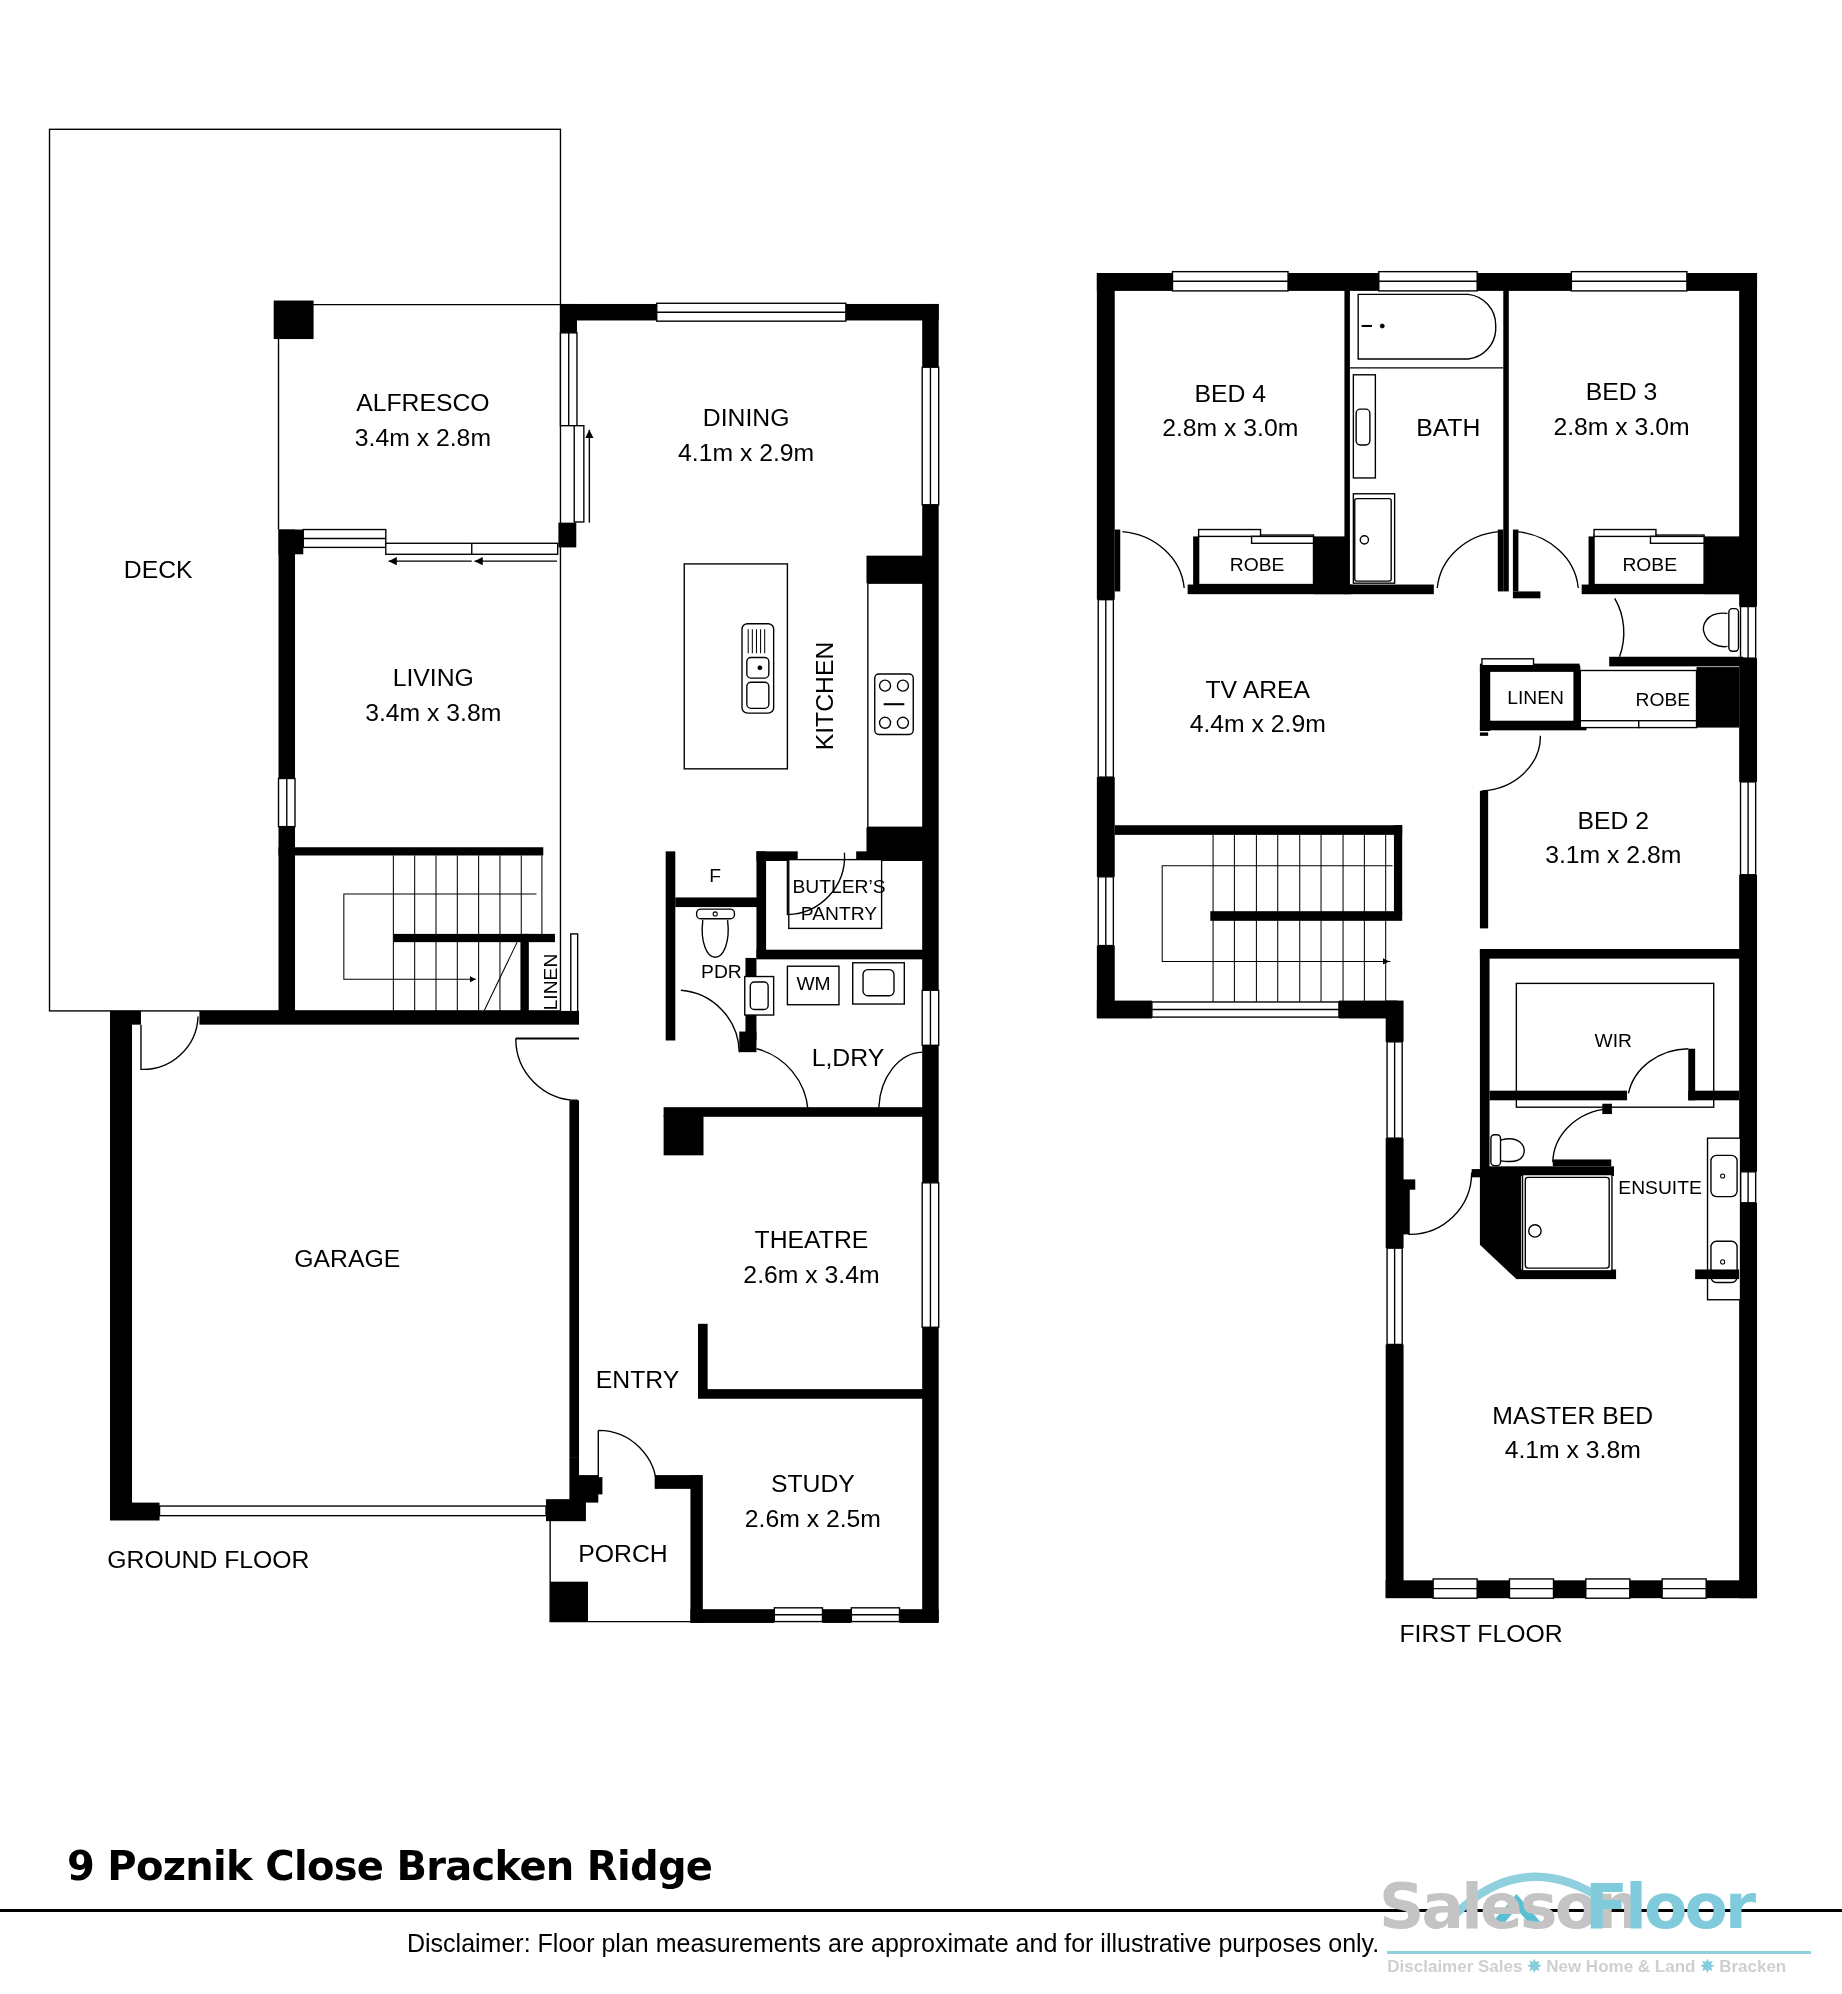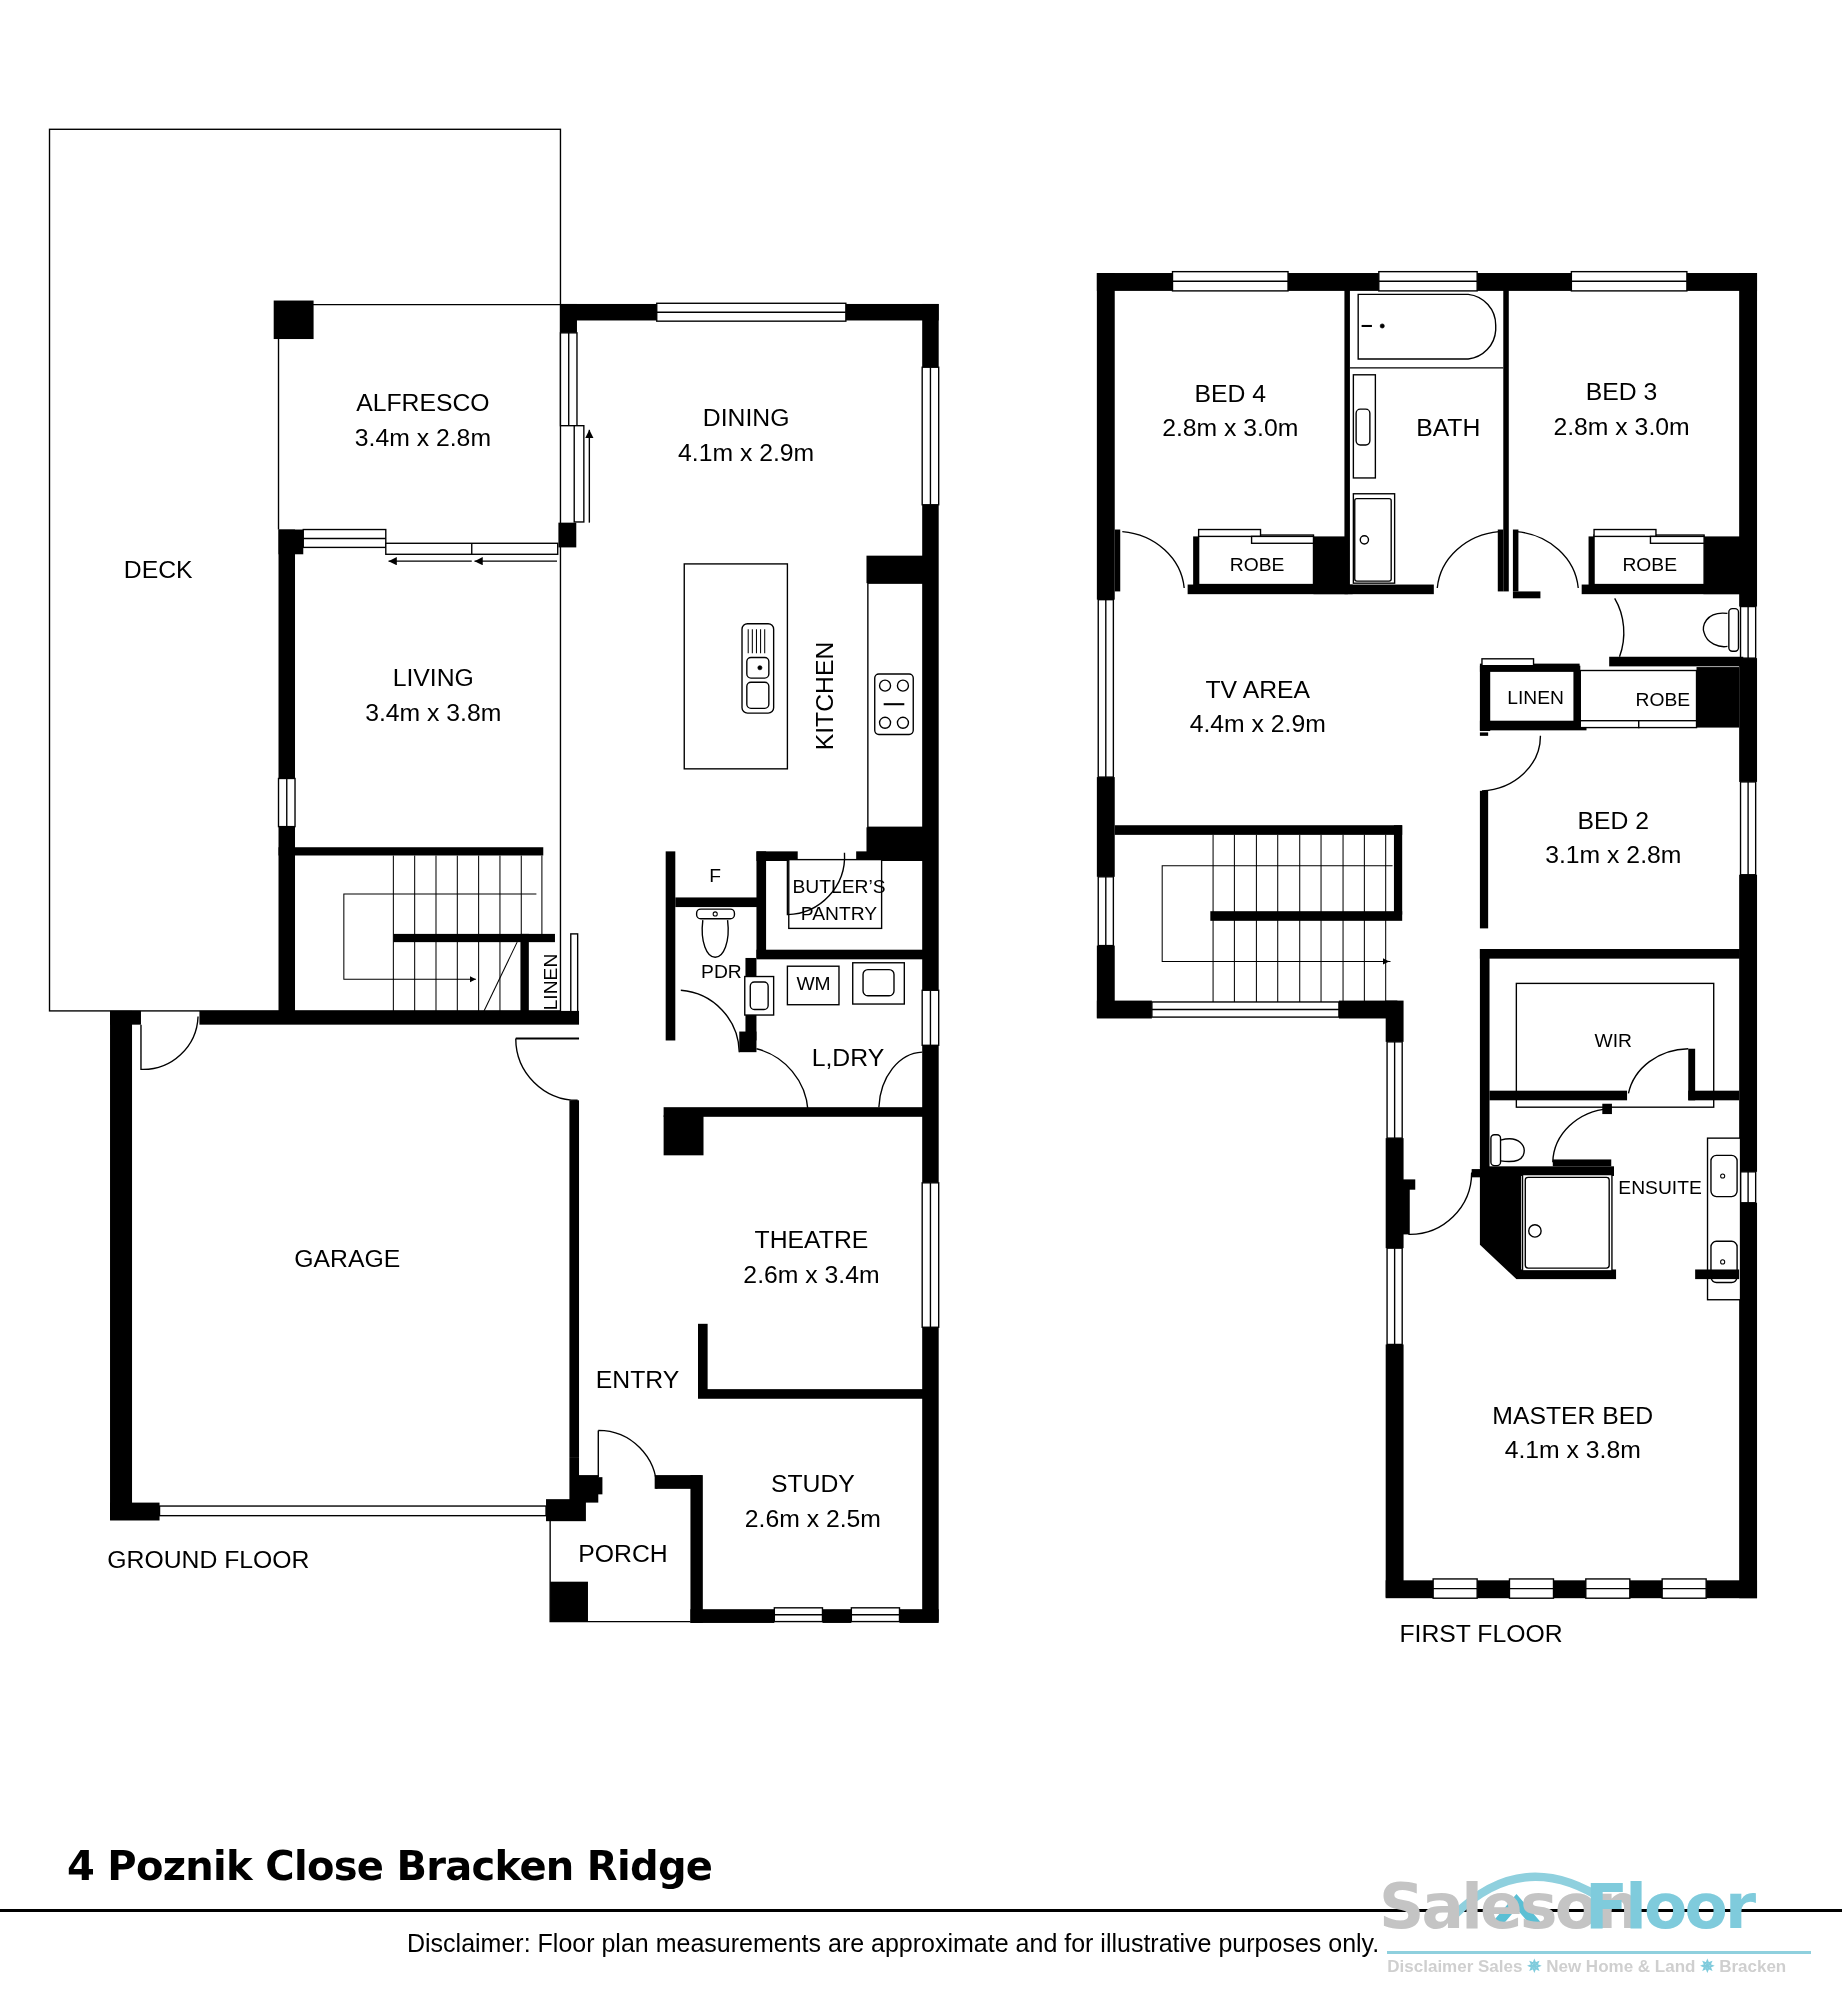--- a/index.html
+++ b/index.html
@@ -406,21 +406,21 @@
   <text class="room-small" x="2418" y="1027">ROBE</text>
   <text class="room-label" x="2346" y="1205">BED 2</text>
   <text class="room-label" x="2346" y="1255">3.1m x 2.8m</text>
   <text class="room-small" x="2346" y="1522">WIR</text>
   <text class="room-small" x="2414" y="1736">ENSUITE</text>
   <text class="room-label" x="2287" y="2070">MASTER BED</text>
   <text class="room-label" x="2287" y="2120">4.1m x 3.8m</text>
   <text class="floor-label" x="2035" y="2388">FIRST FLOOR</text>
 </svg>
 
-<div class="title">4 Poznik Close Bracken Ridge</div>
+<div class="title">9 Poznik Close Bracken Ridge</div>
 <div class="rule"></div>
 <div class="disclaimer">Disclaimer: Floor plan measurements are approximate and for illustrative purposes only.</div>
 
 <div class="logo">
   <svg width="440" height="117" style="position:absolute;left:0;top:0;" viewBox="0 0 640 170">
     <path d="M110,80 Q210,-20 330,60" fill="none" stroke="#8fd0de" stroke-width="12"></path>
     <path d="M170,95 L200,60 L230,95" fill="none" stroke="#5bbfd4" stroke-width="14"></path>
   </svg>
   <span class="logo-word logo-vision"><span>Sales</span><span style="color:#c4c4c4;">o</span><span>n</span></span>
   <span class="logo-word logo-homes">Floor</span>

